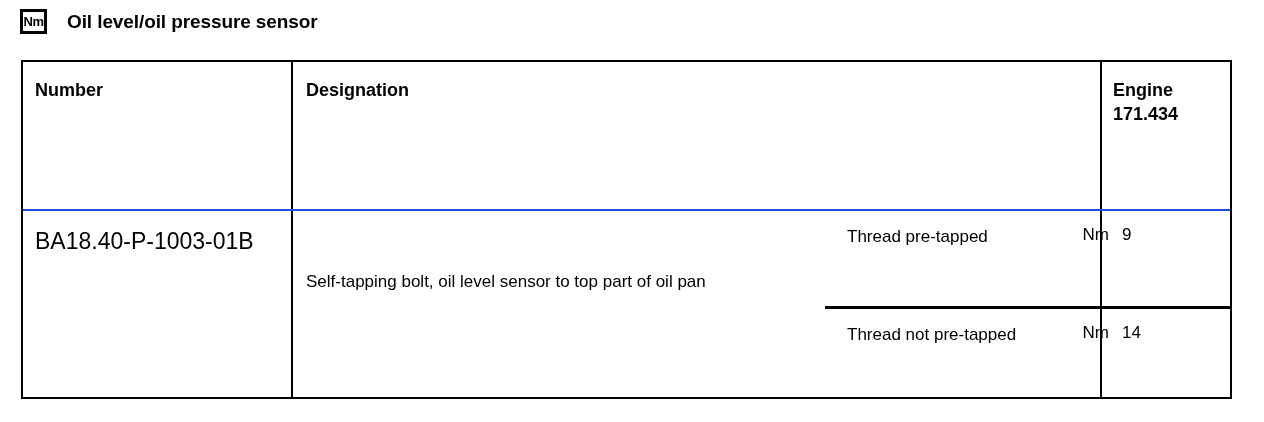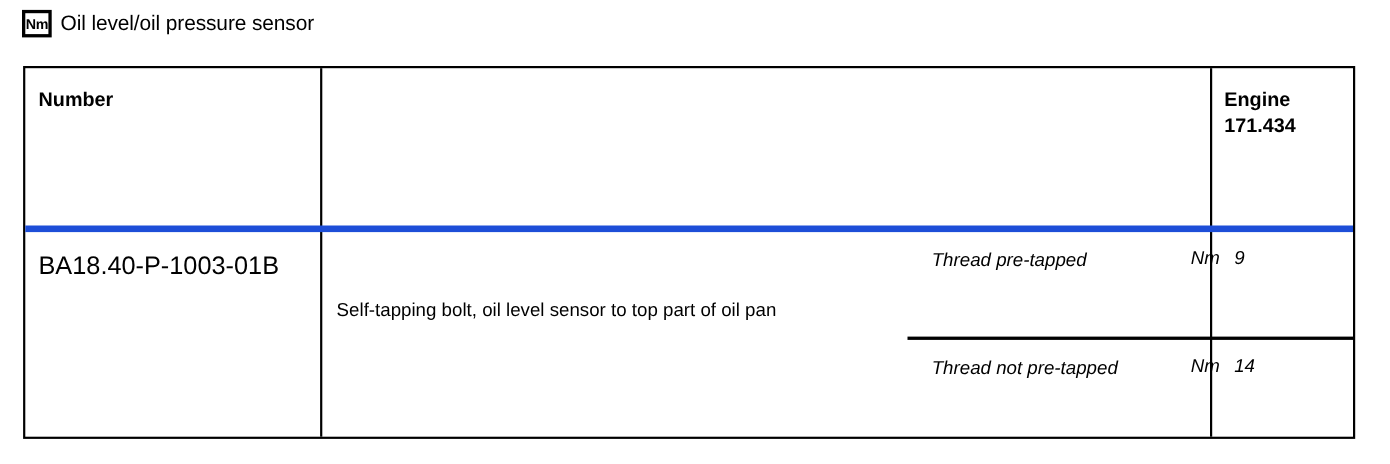--- a/index.html
+++ b/index.html
@@ -42,44 +42,45 @@
     line-height: 1;
   }
   .nm-icon span {
     font-family: "Liberation Sans", sans-serif;
     font-size: 13px;
     font-weight: bold;
     letter-spacing: -0.5px;
   }
   .title-text {
     font-size: 19px;
-    font-weight: normal;
+    font-weight: bold;
     letter-spacing: -0.1px;
     white-space: nowrap;
+    margin-left: 12px;
   }
 
   
   .torque-table {
     position: absolute;
     left: 21px;
     top: 60px;
     width: 1211px;
     height: 339px;
     box-sizing: border-box;
     border: 2px solid #000000;
     background: #ffffff;
   }
 
   .head-row {
     position: absolute;
     left: 0;
     top: 0;
     right: 0;
     height: 149px;
-    border-bottom: 6px solid #1d4ed8;
+    border-bottom: 2px solid #1d4ed8;
     box-sizing: border-box;
   }
   .body-row {
     position: absolute;
     left: 0;
     top: 149px;
     right: 0;
     bottom: 0;
   }
 
@@ -131,21 +132,20 @@
     left: 802px;
     top: 0;
     right: 0;
     bottom: 0;
   }
   .subrow {
     position: absolute;
     left: 0;
     right: 0;
     height: 95px;
-    font-style: italic;
   }
   .subrow.first { top: 0; }
   .subrow.second {
     top: 95px;
     border-top: 3px solid #000000;
   }
   .sr-name {
     position: absolute;
     left: 22px;
     top: 14px;
@@ -180,20 +180,21 @@
     <div class="title-text">Oil level/oil pressure sensor</div>
   </div>
 
   <div class="torque-table">
 
     <div class="vdiv col1"></div>
     <div class="vdiv col3"></div>
 
     <div class="head-row">
       <div class="h-cell h-number">Number</div>
+      <div class="h-cell h-designation">Designation</div>
       <div class="h-cell h-engine">
         <div>Engine</div>
         <div>171.434</div>
       </div>
     </div>
 
     <div class="body-row">
       <div class="b-number">BA18.40-P-1003-01B</div>
       <div class="b-designation">Self-tapping bolt, oil level sensor to top part of oil pan</div>
 

